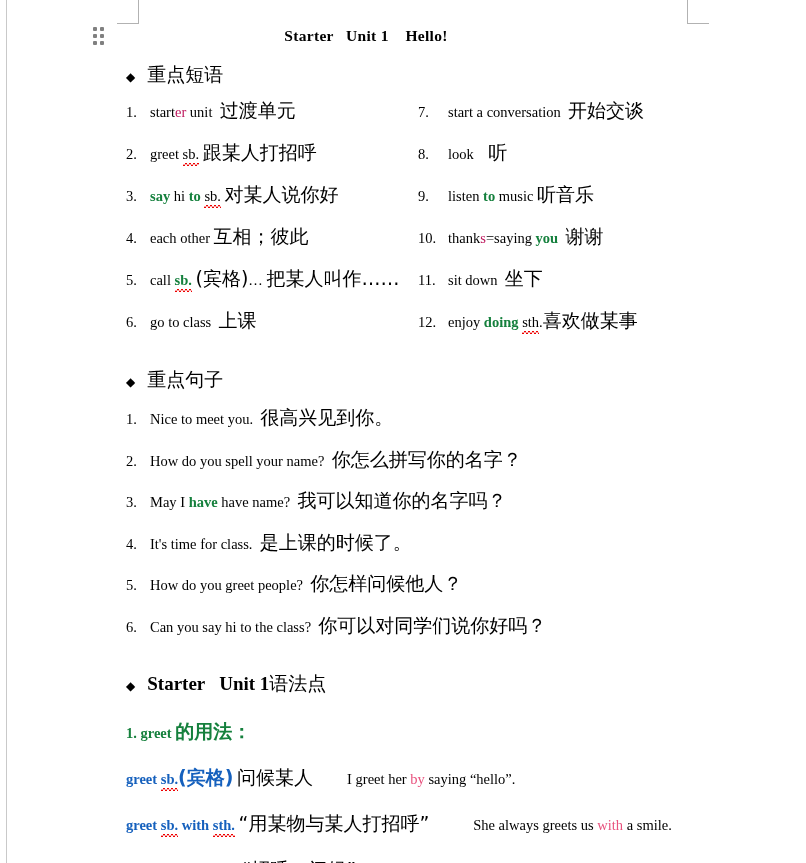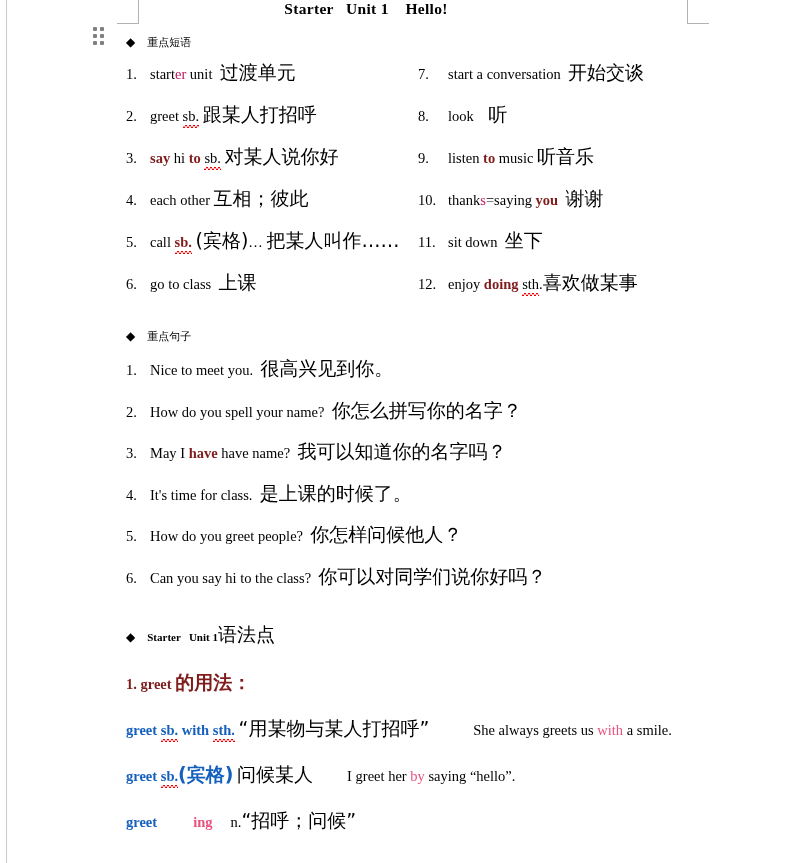--- a/index.html
+++ b/index.html
@@ -71,38 +71,39 @@
     left: 118px; top: 0;
     width: 600px;
   }
 
   .doc-title {
     text-align: center;
     font-weight: bold;
     font-size: 15.5px;
     letter-spacing: .3px;
     margin: 0;
+    padding-top: 27px;
     padding-right: 120px;
     white-space: pre;
   }
 
   .section-head {
     display: flex;
     align-items: baseline;
     margin: 0;
     padding-top: 17px;
     font-size: 14px;
   }
   .section-head .bullet {
     font-size: 12px;
     line-height: 1;
     margin-right: 12px;
     color: #000;
   }
-  .section-head .head-text { font-size: 11px; }
+  .section-head .head-text { font-size: 19px; }
   .section-head.en .head-text { font-weight: bold; white-space: pre; }
 
   
   .phrase-grid {
     display: grid;
     grid-template-columns: 292px 1fr;
     row-gap: 0;
     padding-top: 10px;
   }
   .phrase-item {
@@ -150,21 +151,21 @@
     white-space: pre;
   }
   .grammar-row .form {
     flex: 0 0 auto;
   }
   .grammar-row .gap-a { display:inline-block; width: 34px; }
   .grammar-row .gap-b { display:inline-block; width: 44px; }
 
   
   .r  { color: #be185d; }
-  .rb { color: #7f1d1d; font-weight: bold; }
+  .rb { color: #15803d; font-weight: bold; }
   .pk { color: #e8527e; }
   .blb{ color: #1560bd; font-weight: bold; }
   .b  { font-weight: bold; margin-left: 36px; }
   .cn { font-family: "DejaVu Sans", "Liberation Sans", sans-serif; font-size: 19px; }
 
   
   .sq {
     position: relative;
     display: inline-block;
     text-align: center;
@@ -240,19 +241,19 @@
 
     <div class="section-head en">
       <span class="bullet">◆</span>
       <span class="head-text">Starter   Unit 1</span>
       <span class="cn">语法点</span>
     </div>
 
     <div class="grammar-title" id="grammar-title"><span class="rb">1. greet </span><span class="rb cn">的用法：</span></div>
 
     <div id="grammar-rows">
+        <div class="grammar-row"><span class="form"><span class="blb">greet </span><span class="blb sq">sb.</span><span class="blb cn">(宾格)</span><span> </span><span class="cn">问候某人</span></span><span class="gap-a"></span><span><span>I greet her </span><span class="pk">by</span><span> saying “hello”.</span></span></div>
         <div class="grammar-row"><span class="form"><span class="blb">greet </span><span class="blb sq">sb.</span><span class="blb"> with </span><span class="blb sq">sth.</span><span> </span><span class="cn">“用某物与某人打招呼”</span></span><span class="gap-b"></span><span><span>She always greets us </span><span class="pk">with</span><span> a smile.</span></span></div>
-        <div class="grammar-row"><span class="form"><span class="blb">greet </span><span class="blb sq">sb.</span><span class="blb cn">(宾格)</span><span> </span><span class="cn">问候某人</span></span><span class="gap-a"></span><span><span>I greet her </span><span class="pk">by</span><span> saying “hello”.</span></span></div>
         <div class="grammar-row"><span class="form"><span class="blb">greet</span><span class="pk b">ing</span><span>     </span><span>n.</span><span class="cn">“招呼；问候”</span></span></div>
       </div>
 
   </div>
 </div>
 
 </body></html>

